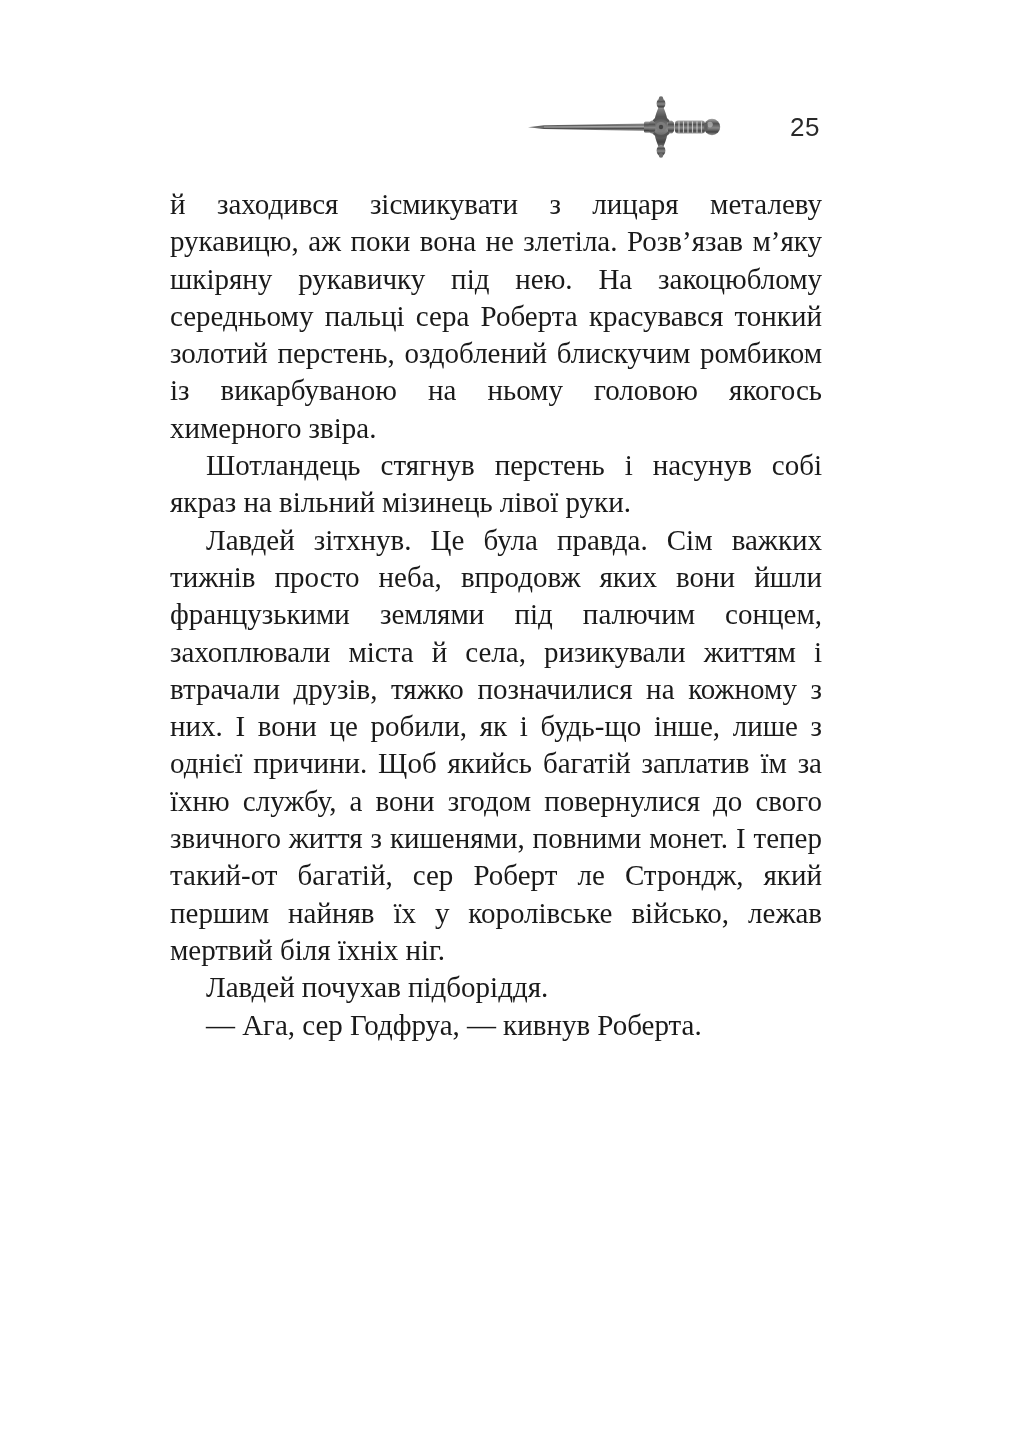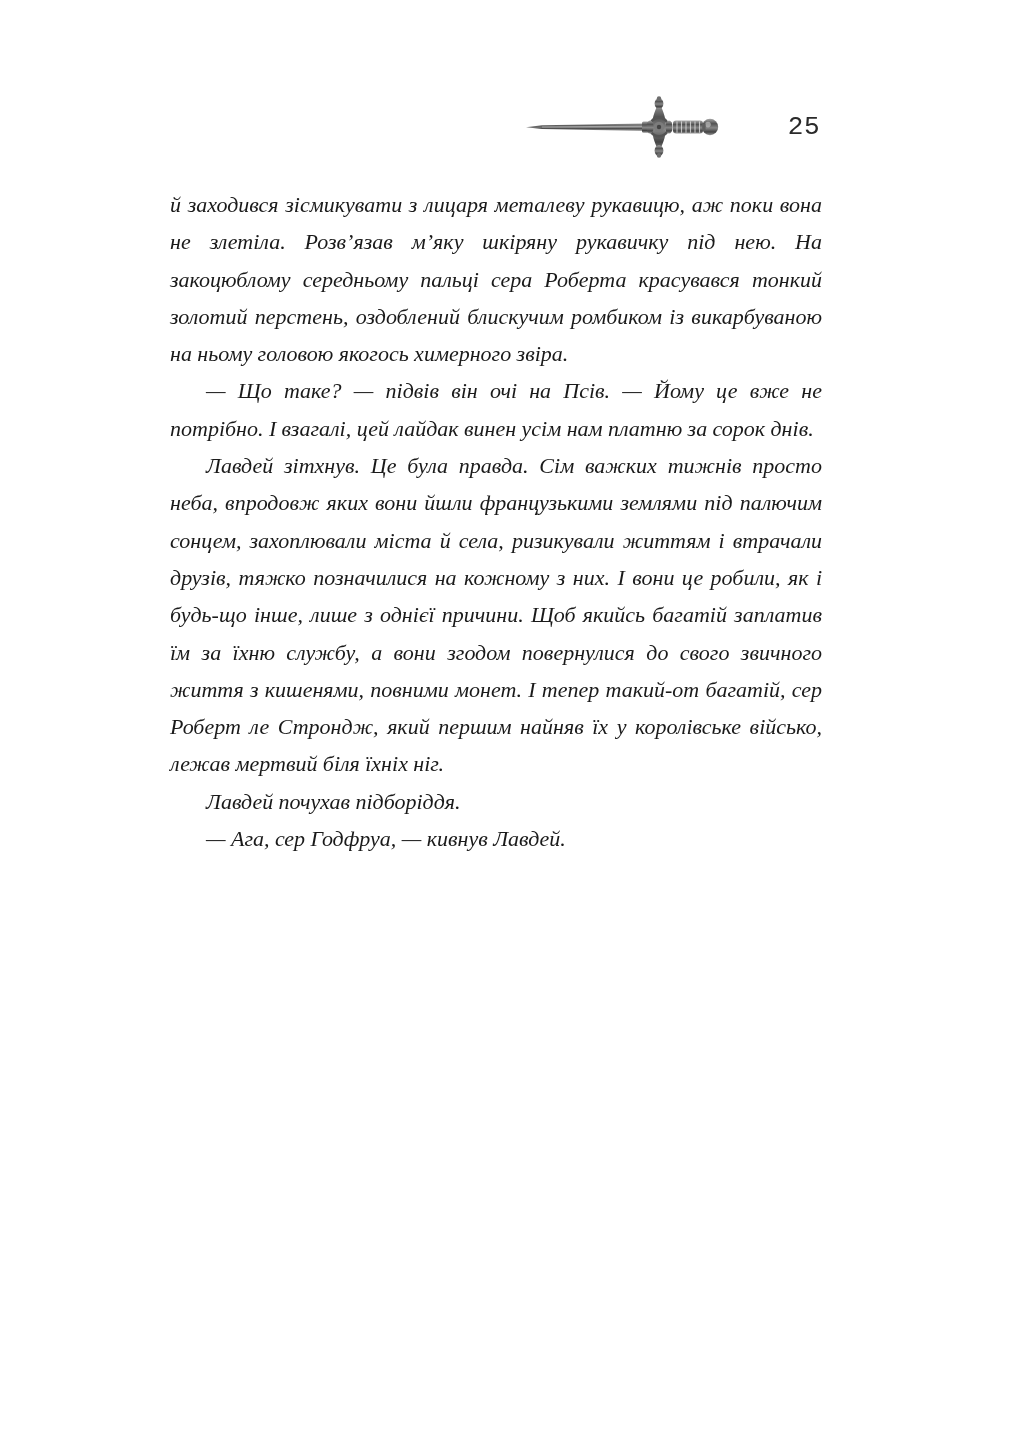--- a/index.html
+++ b/index.html
@@ -37,46 +37,45 @@
     display: block;
     width: 230px;
     height: 62px;
     flex: 0 0 auto;
     opacity: 0.88;
   }
 
   .folio {
     flex: 0 0 auto;
     margin-left: 34px;
-    font-family: Liberation Mono, monospace;
+    font-family: Liberation Sans, sans-serif;
     font-size: 26px;
     line-height: 1;
     letter-spacing: 0.5px;
     color: #2a2a2a;
     white-space: nowrap;
   }
 
   
   .text-block {
     position: absolute;
     top: 186px;
     left: 170px;
     width: 652px;
   }
 
   .para {
     margin: 0;
-    font-size: 22px;
+    font-size: 29px;
     line-height: 37.3px;
     text-align: justify;
     text-justify: inter-word;
     hyphens: manual;
     color: #1a1a1a;
     word-spacing: -0.1px;
-    font-style: italic;
   }
 
   .para.indent {
     text-indent: 36px;
   }
 
   
   .para.continuation {
     text-indent: 0;
   }
@@ -142,19 +141,19 @@
       <circle cx="186" cy="31" r="8.2" fill="url(#hiltg)"></circle>
       <circle cx="184" cy="28.6" r="2.8" fill="#b4b4b4" opacity="0.7"></circle>
       <rect x="178.2" y="27.4" width="3.4" height="7.2" rx="1.2" fill="#4a4a4a"></rect>
     </svg>
 
     <div class="folio">25</div>
   </div>
 
   <div class="text-block">
     <p class="para continuation">й заходився зісмикувати з лицаря металеву рукавицю, аж поки вона не злетіла. Розв’язав м’яку шкіряну рукавичку під нею. На закоцюблому середньому пальці сера Роберта красувався тонкий золотий перстень, оздоблений блискучим ромбиком із викарбуваною на ньому головою якогось химерного звіра.</p>
-    <p class="para indent">— Що таке? — підвів він очі на Псів. — Йому це вже не потрібно. І взагалі, цей лайдак винен усім нам платню за сорок днів.</p>
+    <p class="para indent">Шотландець стягнув перстень і насунув собі якраз на вільний мізинець лівої руки.</p>
     <p class="para indent">Лавдей зітхнув. Це була правда. Сім важких тижнів просто неба, впродовж яких вони йшли французькими землями під палючим сонцем, захоплювали міста й села, ризикували життям і втрачали друзів, тяжко позначилися на кожному з них. І вони це робили, як і будь-що інше, лише з однієї причини. Щоб якийсь багатій заплатив їм за їхню службу, а вони згодом повернулися до свого звичного життя з кишенями, повними монет. І тепер такий-от багатій, сер Роберт ле Строндж, який першим найняв їх у королівське військо, лежав мертвий біля їхніх ніг.</p>
     <p class="para indent">Лавдей почухав підборіддя.</p>
-    <p class="para indent">— Ага, сер Годфруа, — кивнув Лавдей.</p>
+    <p class="para indent">— Ага, сер Годфруа, — кивнув Роберта.</p>
   </div>
 
 </div>
 
 </body></html>

